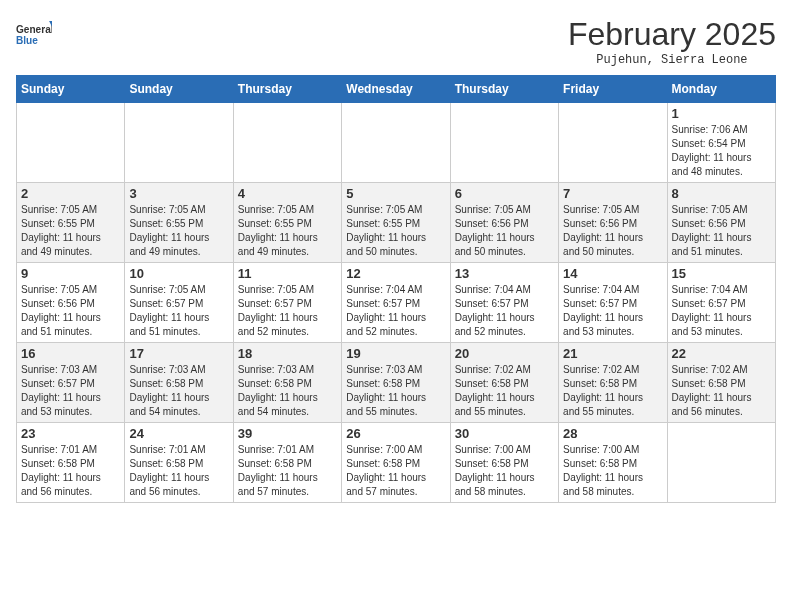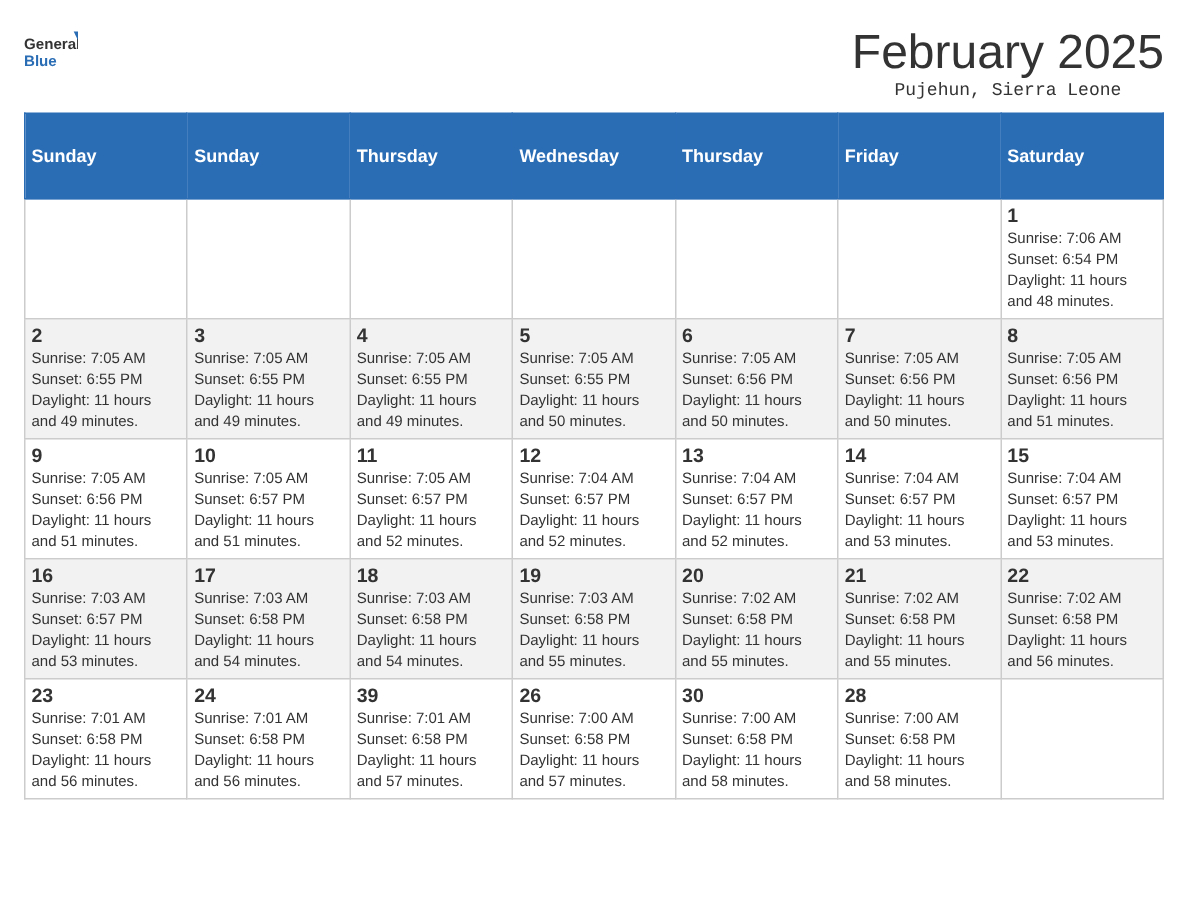--- a/index.html
+++ b/index.html
@@ -35,21 +35,21 @@
       font-family: Liberation Mono, monospace;
     }
     table {
       width: 100%;
       border-collapse: collapse;
       font-size: 10.5px;
     }
     thead th {
       background-color: #2a6db5;
       color: #fff;
-      padding: 21px 4px;
+      padding: 6px 4px;
       text-align: left;
       font-size: 12px;
       border: 1px solid #2a6db5;
     }
     tbody td {
       border: 1px solid #ccc;
       vertical-align: top;
       padding: 3px 4px;
       width: calc(100% / 7);
       height: 80px;
@@ -98,21 +98,21 @@
 
 <table>
   <thead>
     <tr>
     <th>Sunday</th>
         <th>Sunday</th>
         <th>Thursday</th>
         <th>Wednesday</th>
         <th>Thursday</th>
         <th>Friday</th>
-        <th>Saturday</th>
+        <th>Monday</th>
       </tr>
   </thead>
   <tbody id="calendar-body">
   <tr>
         <td class="empty-cell"></td>
         <td class="empty-cell"></td>
         <td class="empty-cell"></td>
         <td class="empty-cell"></td>
         <td class="empty-cell"></td>
         <td class="empty-cell"></td>

